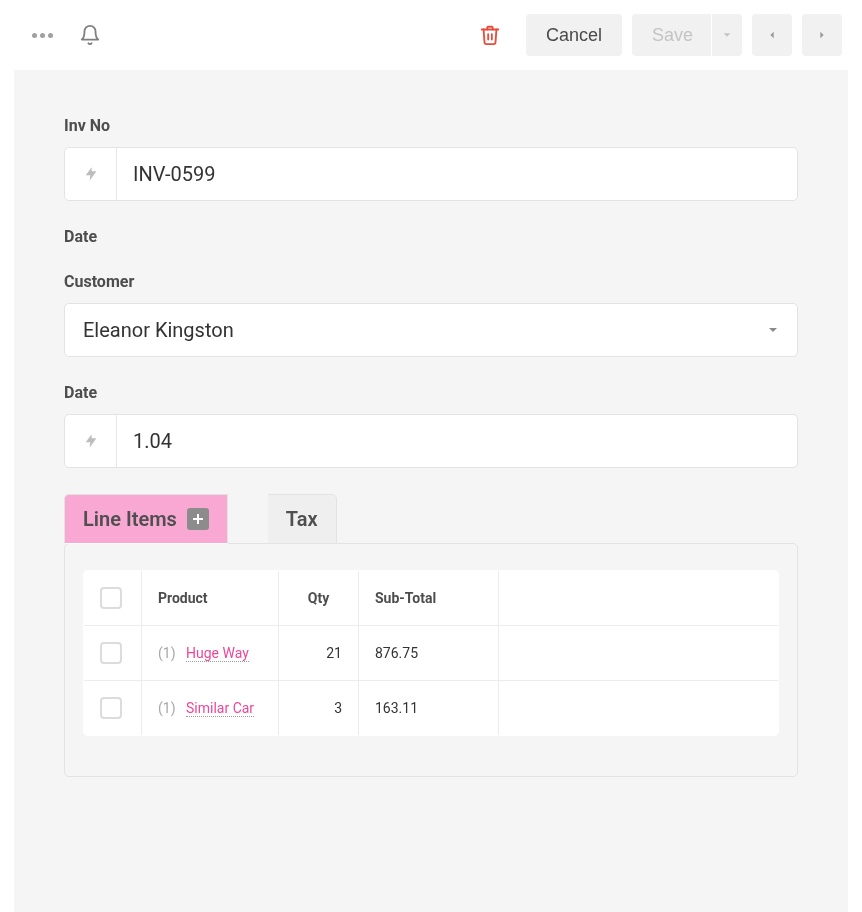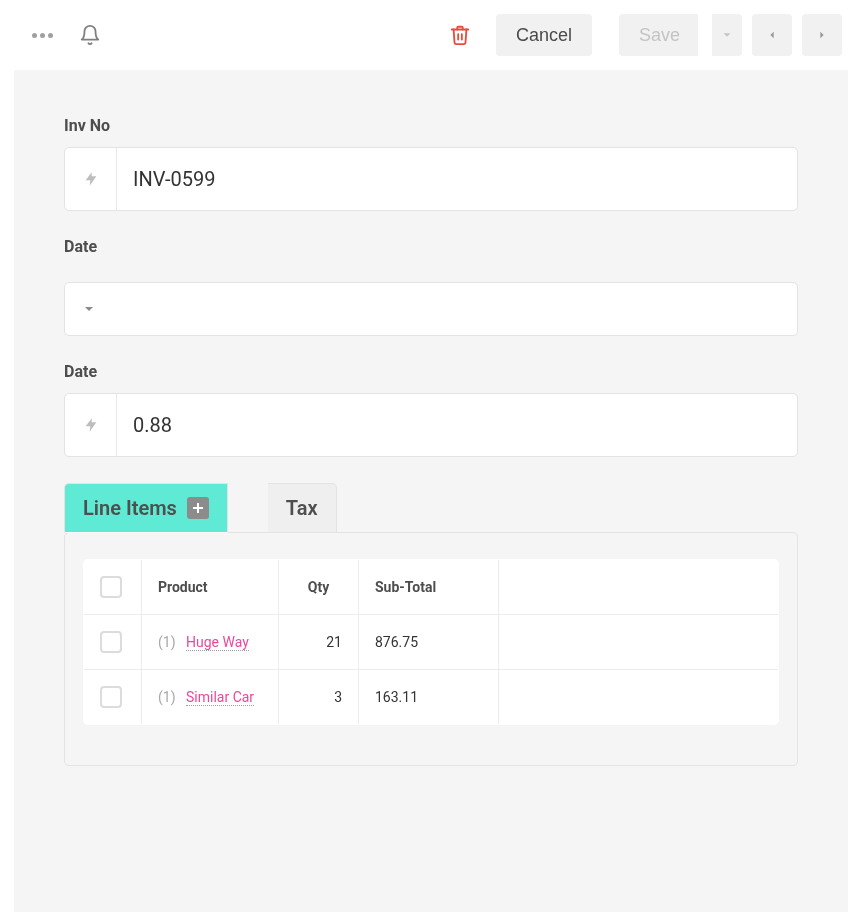--- a/index.html
+++ b/index.html
@@ -43,22 +43,21 @@
     color: #4a4a4a;
     font-size: 18px;
     cursor: pointer;
     display: inline-flex;
     align-items: center;
     justify-content: center;
   }
   .btn.disabled { color: #c4c4c4; cursor: default; }
   .btn-group {
     display: inline-flex;
-    gap: 14px;
-    margin-left: 17px;
+    gap: 1px;
   }
   .btn-group .btn { border-radius: 0; }
   .btn-group .btn:first-child { border-top-left-radius: 4px; border-bottom-left-radius: 4px; padding-right: 18px; }
   .btn-group .btn:last-child { border-top-right-radius: 4px; border-bottom-right-radius: 4px; width: 30px; padding: 0; }
   .nav-btn {
     width: 40px;
     padding: 0;
     color: #9a9a9a;
   }
 
@@ -74,21 +73,21 @@
     font-weight: 700;
     color: #4d4d4d;
     margin-bottom: 12px;
   }
   .input-wrap {
     display: flex;
     align-items: stretch;
     background: #ffffff;
     border: 1px solid #e3e3e3;
     border-radius: 5px;
-    height: 64px;
+    height: 54px;
   }
   .input-icon {
     width: 52px;
     display: flex;
     align-items: center;
     justify-content: center;
     border-right: 1px solid #e8e8e8;
     color: #bdbdbd;
   }
   .input-value {
@@ -125,21 +124,21 @@
     gap: 10px;
     padding: 12px 18px;
     font-size: 20px;
     font-weight: 600;
     color: #4f4f4f;
     border: 1px solid #e3e3e3;
     background: #efefef;
     cursor: pointer;
   }
   .tab.active {
-    background: #5eead4;
+    background: #f9a8d4;
     border-bottom-color: #ffffff;
   }
   .tab:first-child { border-top-left-radius: 5px; }
   .tab:last-child { border-top-right-radius: 5px; border-left: none; margin-left: 40px; }
   .tab .plus-badge {
     width: 22px;
     height: 22px;
     background: #8c8c8c;
     border-radius: 3px;
     display: inline-flex;
@@ -266,38 +265,40 @@
       </div>
       <div class="input-value">INV-0599</div>
     </div>
   </div>
 
   <div class="form-group">
     <div class="form-label">Date</div>
   </div>
 
   <div class="form-group">
+    <div class="form-label">Customer</div>
     <div class="select-wrap">
+      <div class="select-value">Eleanor Kingston</div>
       <div class="select-caret">
         <svg width="12" height="12" viewBox="0 0 12 12">
             <path d="M2 4 L6 8 L10 4 Z" fill="currentColor"></path>
           </svg>
       </div>
     </div>
   </div>
 
   <div class="form-group">
     <div class="form-label">Date</div>
     <div class="input-wrap">
       <div class="input-icon">
         <svg width="16" height="20" viewBox="0 0 24 24" fill="currentColor">
             <path d="M13 2 L4 14 H11 L10 22 L20 8 H13 Z"></path>
           </svg>
       </div>
-      <div class="input-value">0.88</div>
+      <div class="input-value">1.04</div>
     </div>
   </div>
 
   <div class="tabs">
     <div class="tab active">
       <span>Line Items</span>
       <span class="plus-badge">
         <svg width="12" height="12" viewBox="0 0 12 12">
             <path d="M6 1 V11 M1 6 H11" stroke="currentColor" stroke-width="2"></path>
           </svg>

